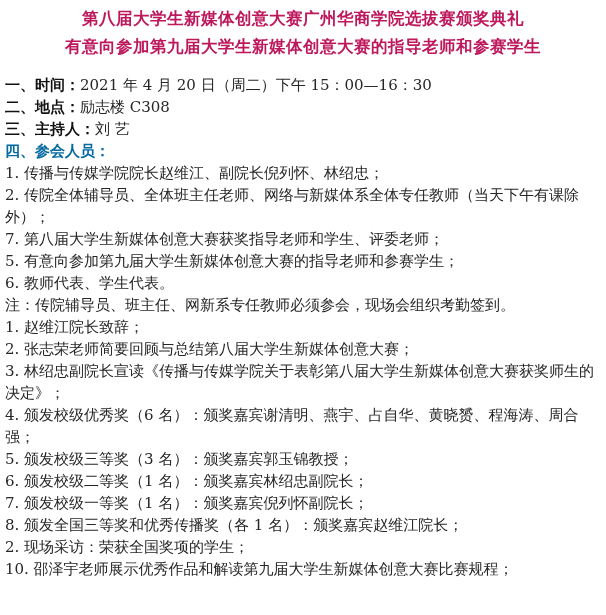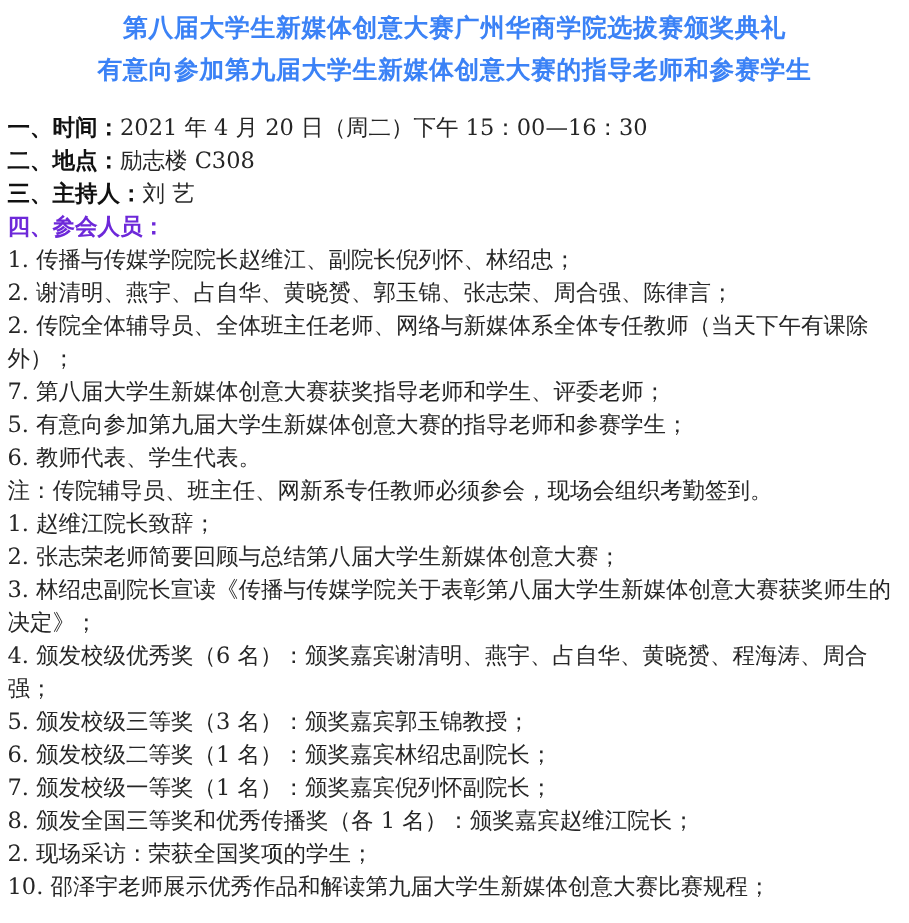--- a/index.html
+++ b/index.html
@@ -16,39 +16,39 @@
     font-family: "DejaVu Serif", "Liberation Serif", serif;
     color: #262626;
     box-sizing: border-box;
     padding: 5px 5px 0 5px;
   }
   .title-block {
     text-align: center;
     font-weight: bold;
     font-size: 16.5px;
     line-height: 28px;
-    color: #3b82f6;
+    color: #be185d;
     letter-spacing: 0.5px;
   }
   .body-block {
     margin-top: 13px;
     font-size: 15px;
     line-height: 22px;
   }
   .line {
     white-space: normal;
   }
   .info-label {
     font-weight: bold;
     color: #111111;
     text-align: center;
   }
   .section-heading {
     font-weight: bold;
-    color: #6d28d9;
+    color: #0369a1;
   }
   .list-item, .note-line, .info-value {
     font-weight: normal;
   }
 </style>
 </head>
 <body>
 
 <div class="page">
 
@@ -61,21 +61,20 @@
 
     <div class="line"><span class="info-label">一、时间：</span><span class="info-value">2021 年 4 月 20 日（周二）下午 15：00—16：30</span></div>
 
     <div class="line"><span class="info-label">二、地点：</span><span class="info-value">励志楼 C308</span></div>
 
     <div class="line"><span class="info-label">三、主持人：</span><span class="info-value">刘 艺</span></div>
 
     <div class="line section-heading">四、参会人员：</div>
 
     <div class="line list-item">1. 传播与传媒学院院长赵维江、副院长倪列怀、林绍忠；</div>
-    <div class="line list-item">2. 谢清明、燕宇、占自华、黄晓赟、郭玉锦、张志荣、周合强、陈律言；</div>
     <div class="line list-item">2. 传院全体辅导员、全体班主任老师、网络与新媒体系全体专任教师（当天下午有课除外）；</div>
     <div class="line list-item">7. 第八届大学生新媒体创意大赛获奖指导老师和学生、评委老师；</div>
     <div class="line list-item">5. 有意向参加第九届大学生新媒体创意大赛的指导老师和参赛学生；</div>
     <div class="line list-item">6. 教师代表、学生代表。</div>
 
     <div class="line note-line">注：传院辅导员、班主任、网新系专任教师必须参会，现场会组织考勤签到。</div>
 
 
     <div class="line list-item">1. 赵维江院长致辞；</div>
     <div class="line list-item">2. 张志荣老师简要回顾与总结第八届大学生新媒体创意大赛；</div>

